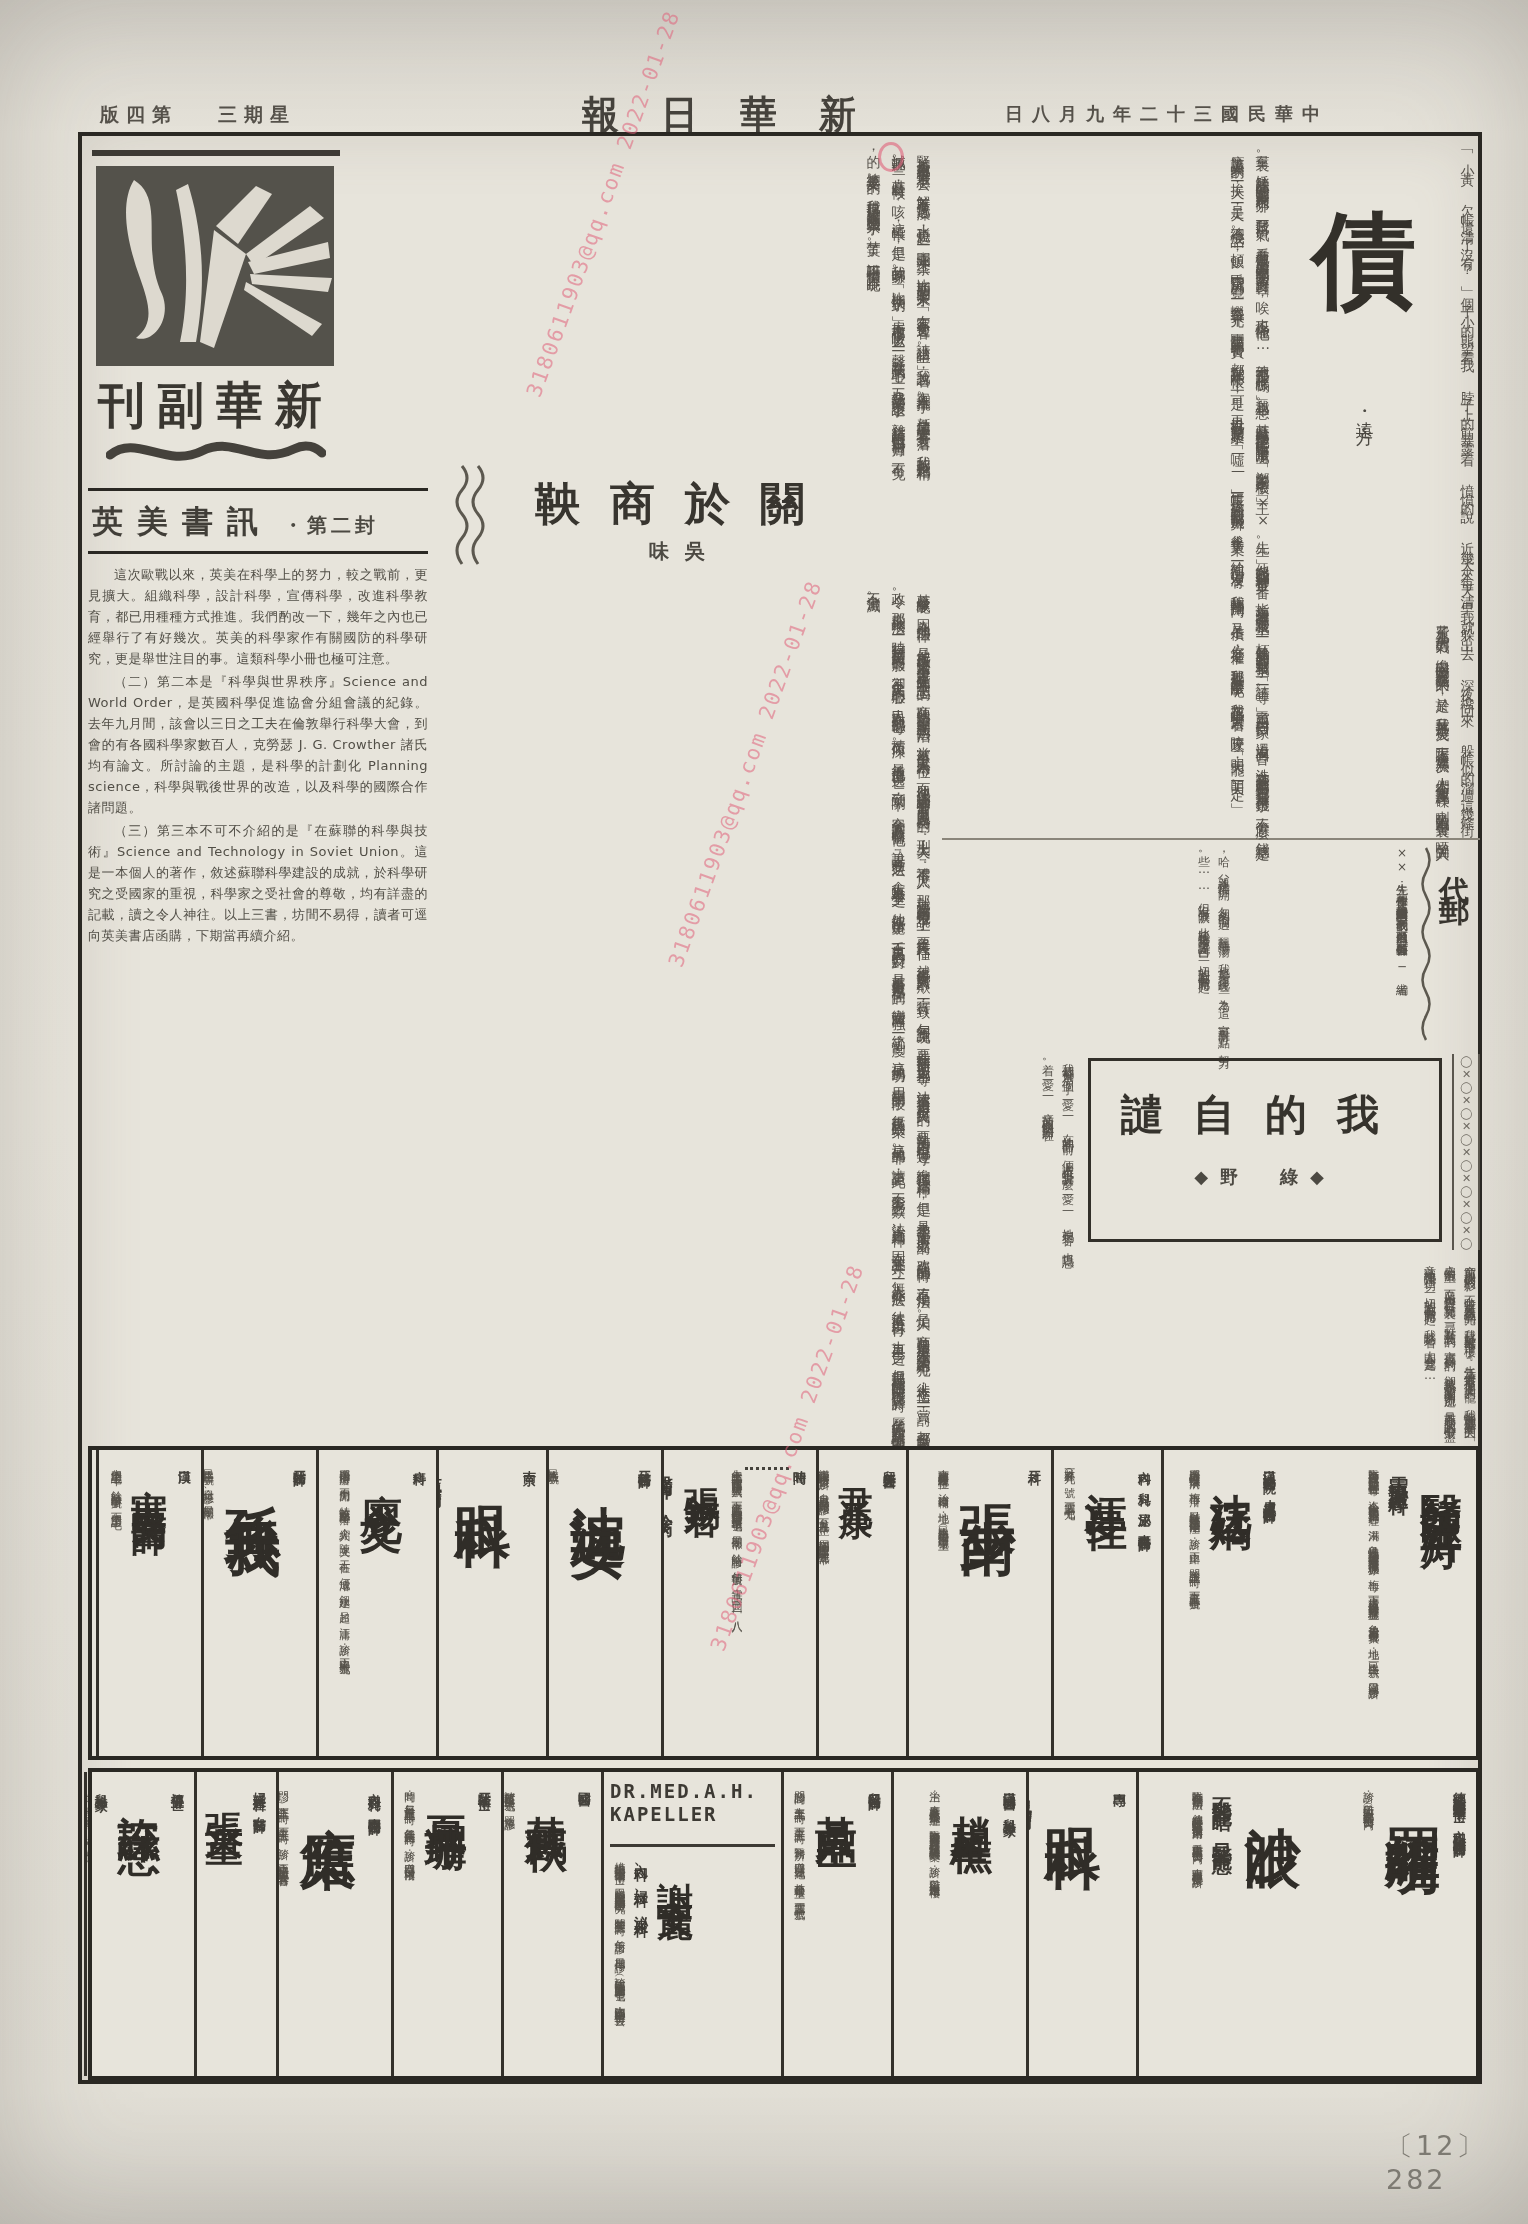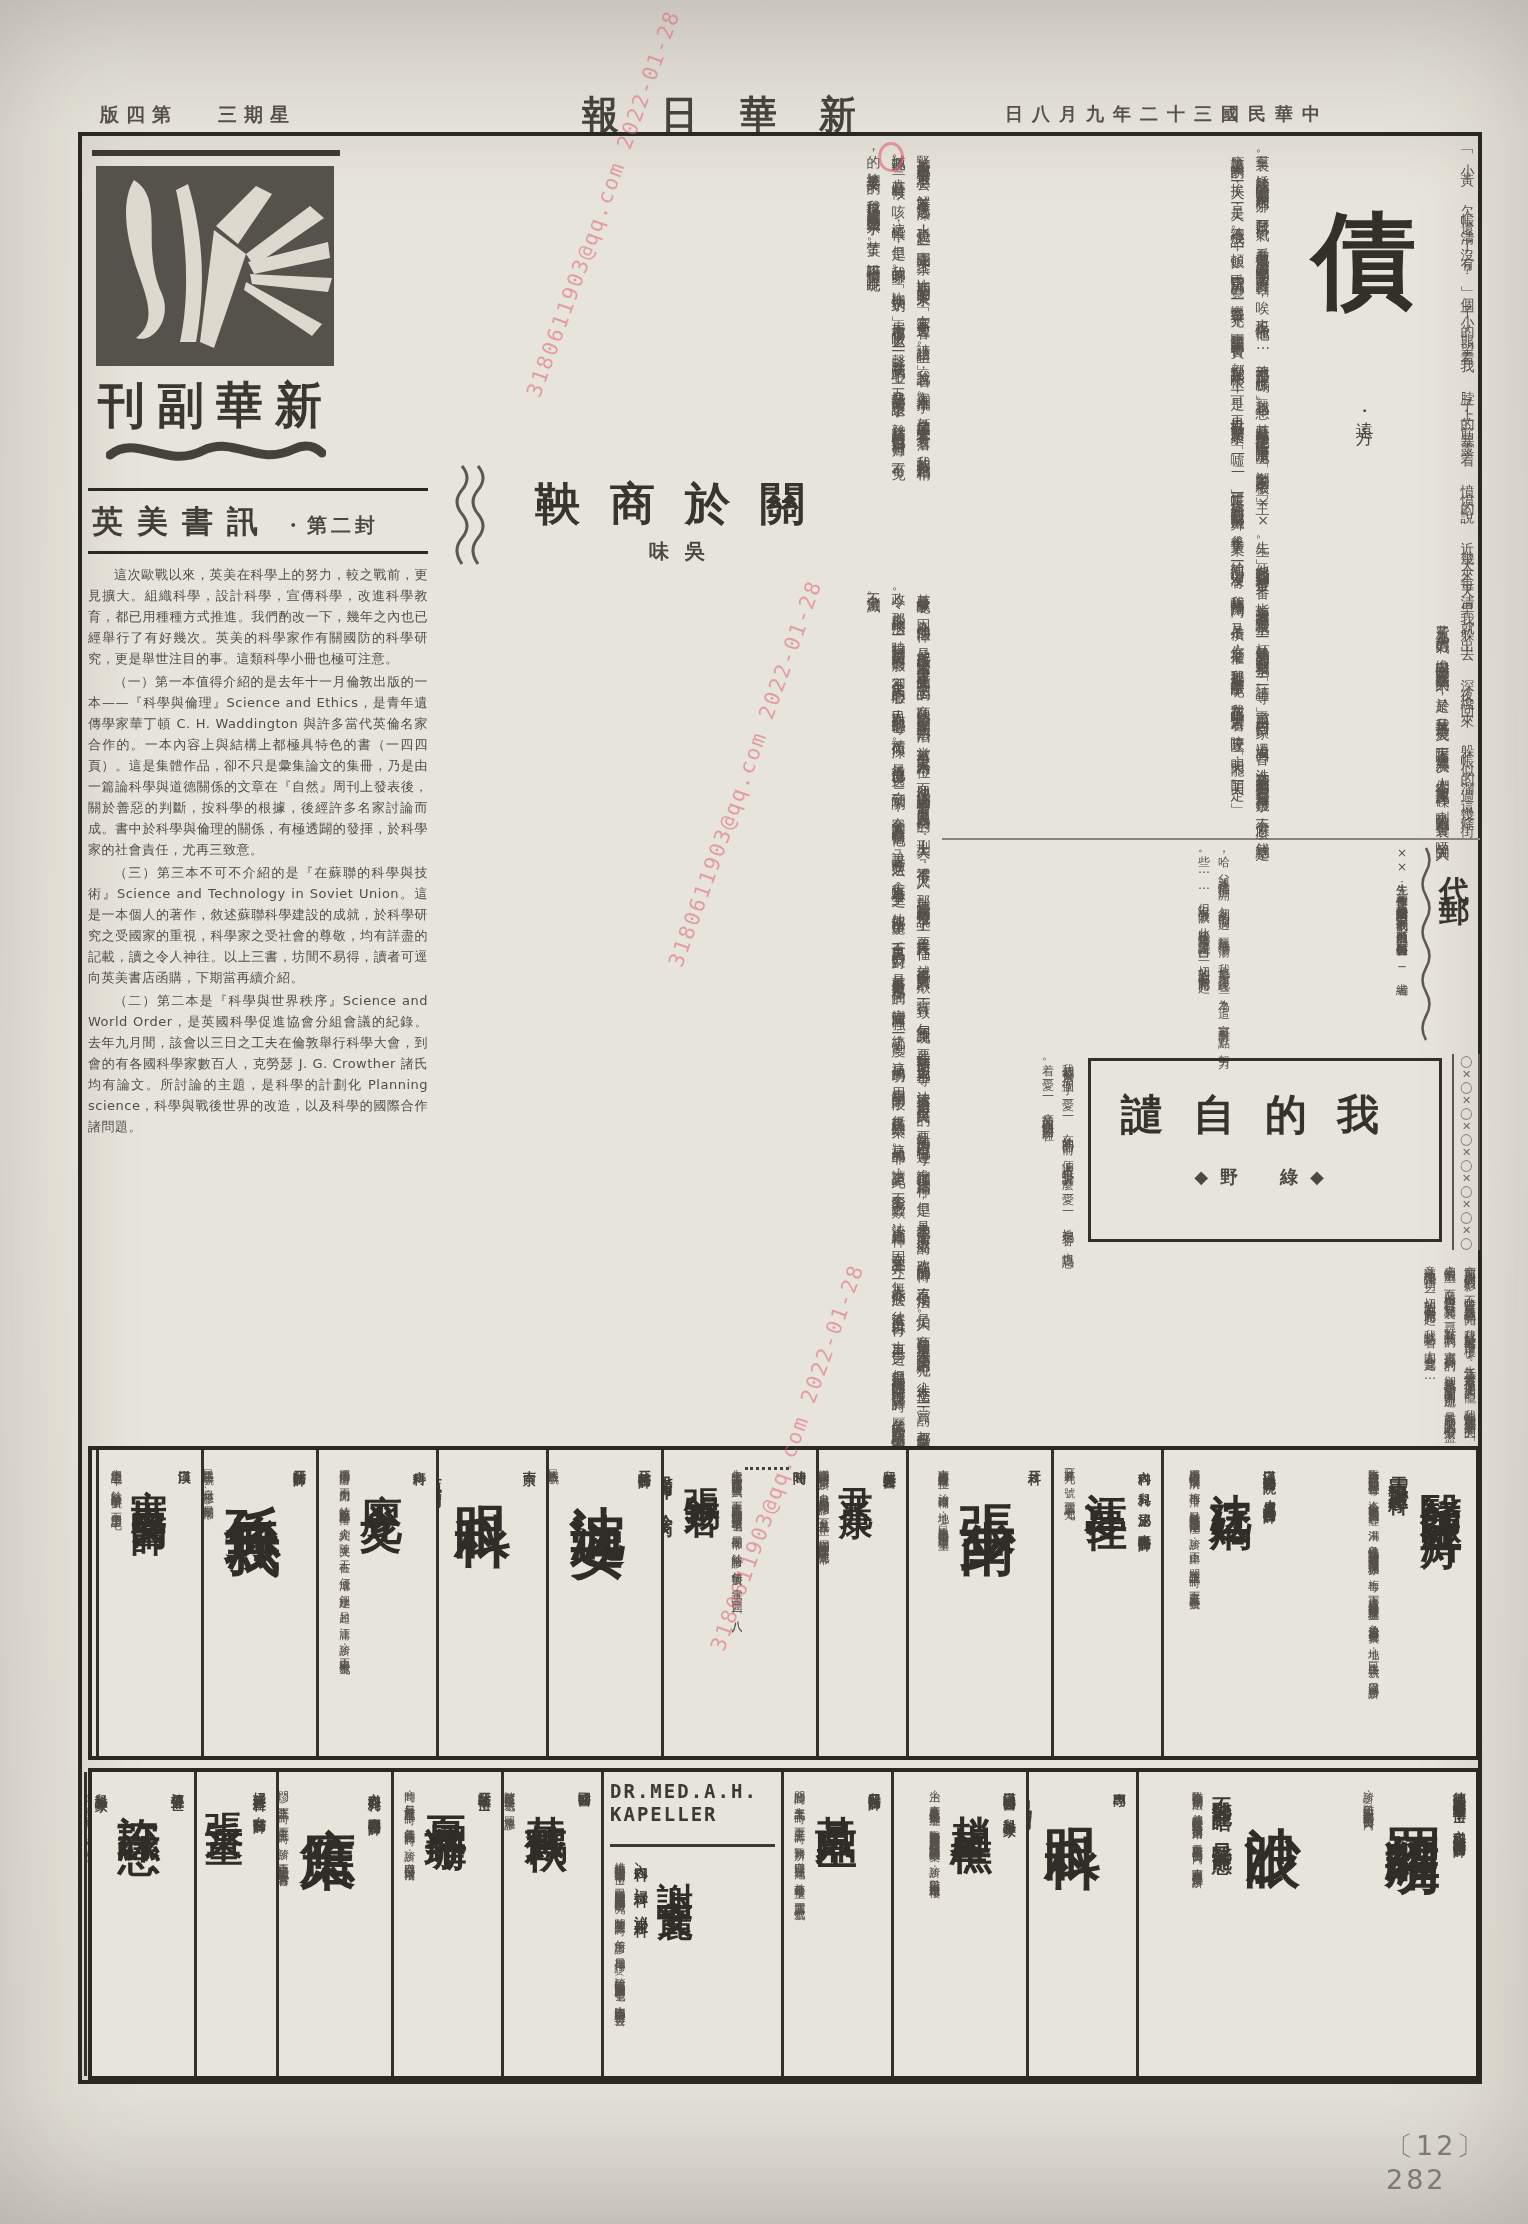--- a/index.html
+++ b/index.html
@@ -141,23 +141,22 @@
       </svg>
     </div>
 
     <div class="yingmei">
       <div class="ym-titlebar">
         <span class="ym-title">英美書訊</span>
         <span class="ym-part">・第二封</span>
       </div>
       <div class="ym-body">
         <p>這次歐戰以來，英美在科學上的努力，較之戰前，更見擴大。組織科學，設計科學，宣傳科學，改進科學教育，都已用種種方式推進。我們酌改一下，幾年之內也已經舉行了有好幾次。英美的科學家作有關國防的科學研究，更是舉世注目的事。這類科學小冊也極可注意。</p>
-        <p>（一）第一本值得介紹的是去年十一月倫敦出版的一本——『科學與倫理』Science and Ethics，是青年遺傳學家華丁頓 C. H. Waddington 與許多當代英倫名家合作的。一本內容上與結構上都極具特色的書（一四四頁）。這是集體作品，卻不只是彙集論文的集冊，乃是由一篇論科學與道德關係的文章在『自然』周刊上發表後，關於善惡的判斷，按科學的根據，後經許多名家討論而成。書中於科學與倫理的關係，有極透闢的發揮，於科學家的社會責任，尤再三致意。</p>
+        <p>（二）第二本是『科學與世界秩序』Science and World Order，是英國科學促進協會分組會議的紀錄。去年九月間，該會以三日之工夫在倫敦舉行科學大會，到會的有各國科學家數百人，克勞瑟 J. G. Crowther 諸氏均有論文。所討論的主題，是科學的計劃化 Planning science，科學與戰後世界的改造，以及科學的國際合作諸問題。</p>
         <p>（三）第三本不可不介紹的是『在蘇聯的科學與技術』Science and Technology in Soviet Union。這是一本個人的著作，敘述蘇聯科學建設的成就，於科學研究之受國家的重視，科學家之受社會的尊敬，均有詳盡的記載，讀之令人神往。以上三書，坊間不易得，讀者可逕向英美書店函購，下期當再續介紹。</p>
-        <p>（二）第二本是『科學與世界秩序』Science and World Order，是英國科學促進協會分組會議的紀錄。去年九月間，該會以三日之工夫在倫敦舉行科學大會，到會的有各國科學家數百人，克勞瑟 J. G. Crowther 諸氏均有論文。所討論的主題，是科學的計劃化 Planning science，科學與戰後世界的改造，以及科學的國際合作諸問題。</p>
       </div>
     </div>
 
     <div class="centercol">
       <div class="zhai-cont vtext">緊接着大家都覺得過意不去，解差不多洗過澡，水壺燒起，一壺開水沖上茶，比期而到的客人來了。「在家不會迎客，請坐請坐。」我說着，客人擺擺手。新借的屋子總算有了着落，我的歉疚也稍稍減輕了些。甚麼時候，咳，這些帳，但是，我的家呀。「比期快到了。」房東在樓下咳嗽，一聲一聲敲在我的心上。五塊錢的米又該還了，雜貨舖的帳也掛了兩個月。不可免的，總是要來的。我摸摸口袋裏僅剩的幾張票子，苦笑了。誰叫物價一天三跳呢。</div>
       <div class="sy-titleblock">
         <svg class="sy-squiggle" width="44" height="104" viewBox="0 0 44 104">
           <path d="M10,2 q10,12 0,24 q-10,12 0,24 q10,12 0,24 q-10,12 0,26" stroke="#5c584f" stroke-width="3" fill="none"></path>
           <path d="M26,2 q10,12 0,24 q-10,12 0,24 q10,12 0,24 q-10,12 0,26" stroke="#5c584f" stroke-width="3" fill="none"></path>
         </svg>

